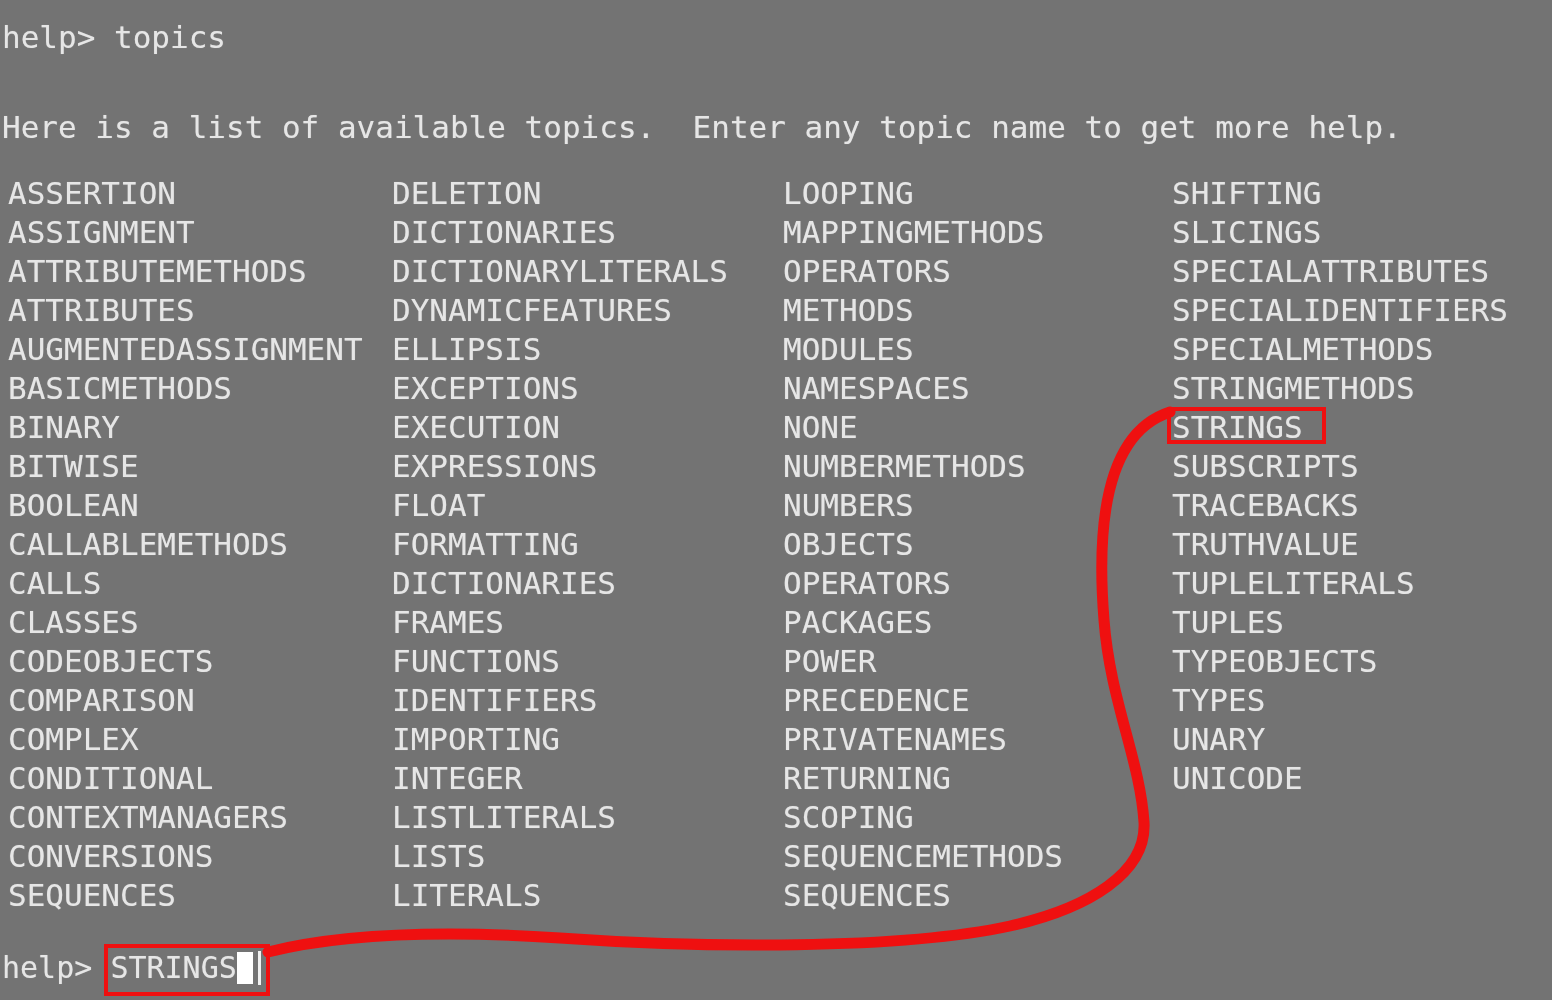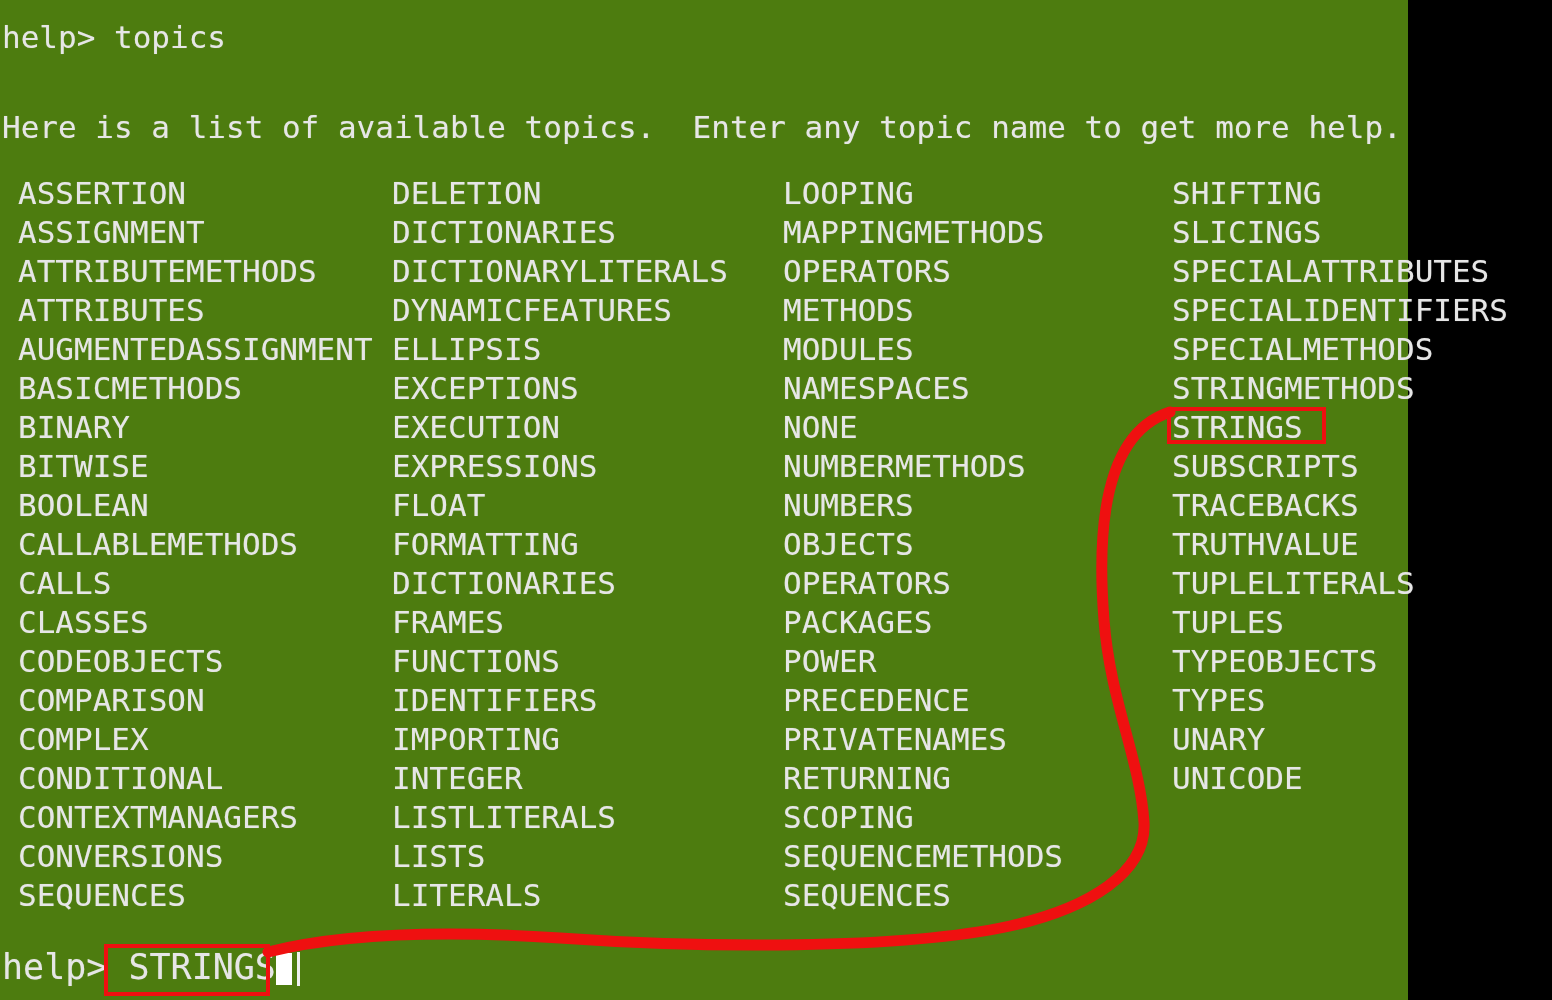--- a/index.html
+++ b/index.html
@@ -9,23 +9,23 @@
     background: #000000;
   }
   body {
     width: 1552px;
     height: 1000px;
     overflow: hidden;
     font-family: "DejaVu Sans Mono", "Liberation Mono", monospace;
   }
   #terminal {
     position: relative;
-    width: 1408px;
+    width: 1552px;
     height: 1000px;
-    background: #4d7c0f;
+    background: #737373;
     color: #e8e8e8;
     text-decoration: underline;
   }
   .term-line {
     position: absolute;
     left: 0;
     white-space: pre;
     font-size: 31px;
     line-height: 39px;
     letter-spacing: 0px;
@@ -44,41 +44,41 @@
   #topics-grid {
     position: absolute;
     top: 174px;
     left: 0;
     width: 1552px;
   }
   .topic-column {
     position: absolute;
     top: 0;
   }
-  .topic-column.col-0 { left: 18px; }
+  .topic-column.col-0 { left: 8px; }
   .topic-column.col-1 { left: 392px; }
   .topic-column.col-2 { left: 783px; }
   .topic-column.col-3 { left: 1172px; }
 
   .topic-item {
     display: block;
     font-size: 31px;
     line-height: 39px;
     height: 39px;
     white-space: pre;
     color: #e6e6e6;
     text-shadow: 0 0 1px rgba(255,255,255,0.35);
   }
 
   #prompt-line-bottom {
     position: absolute;
     top: 948px;
     left: 2px;
     white-space: pre;
-    font-size: 35px;
+    font-size: 30px;
     line-height: 39px;
     color: #e6e6e6;
     text-shadow: 0 0 1px rgba(255,255,255,0.35);
   }
   #entered-command {
     color: #e6e6e6;
   }
   #block-cursor {
     display: inline-block;
     width: 16px;

